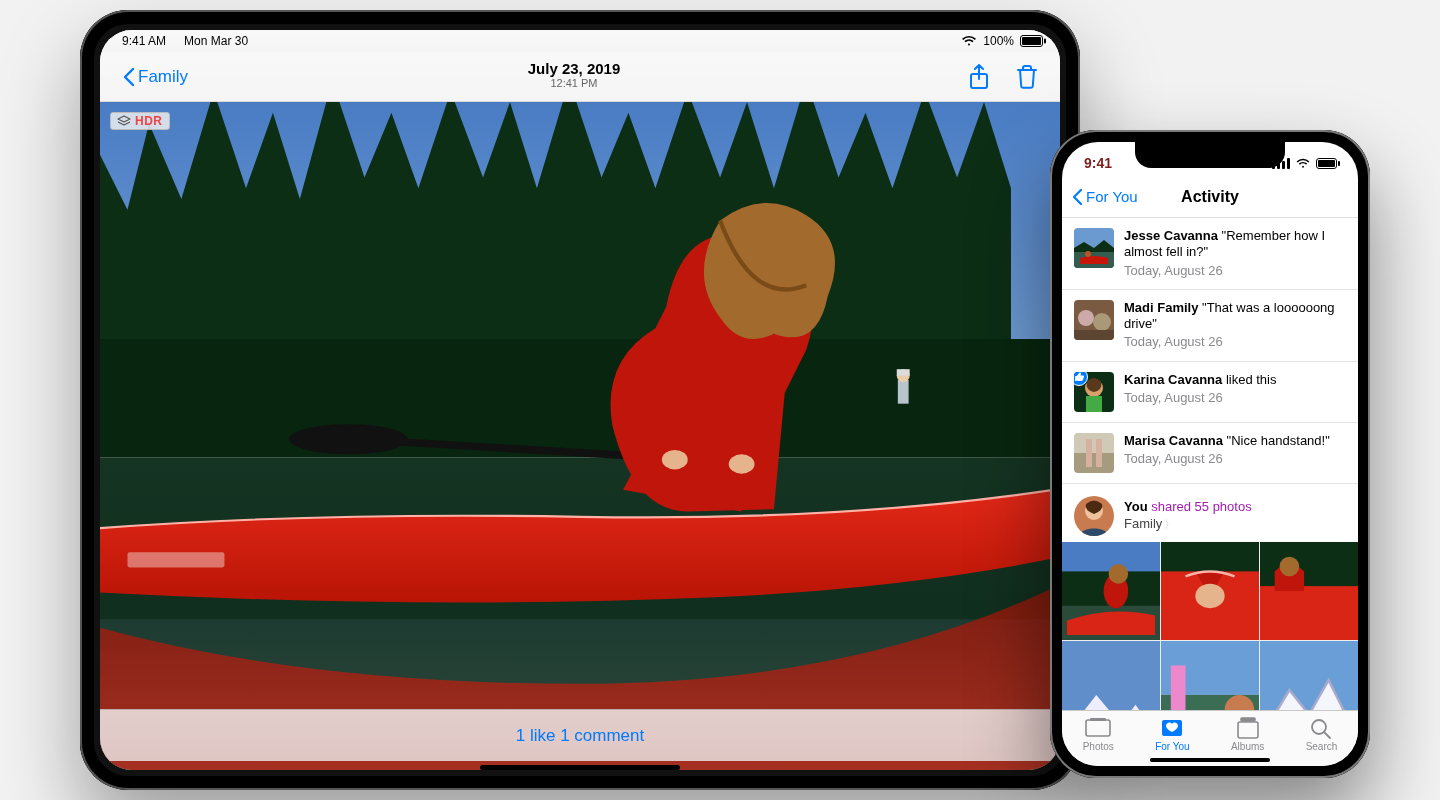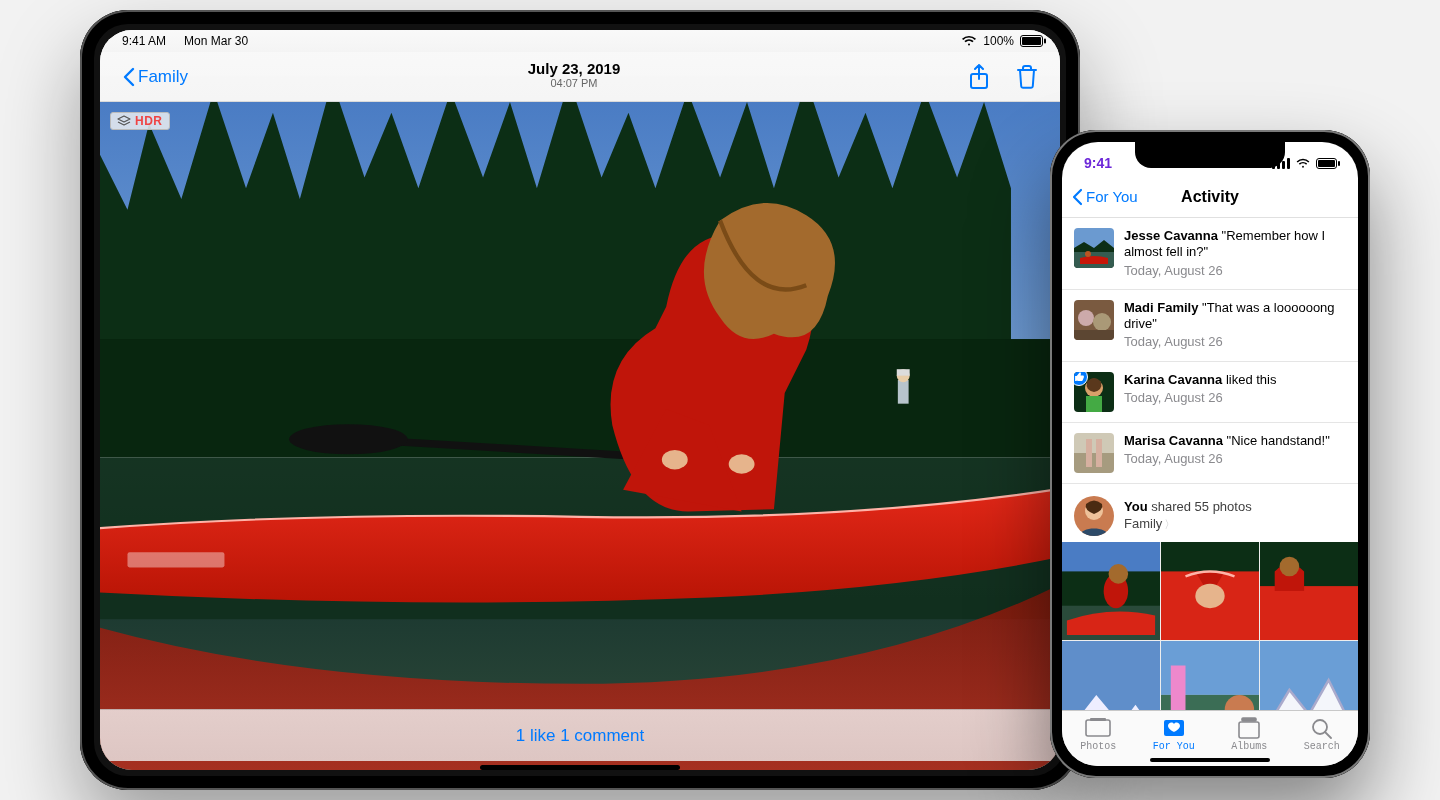--- a/index.html
+++ b/index.html
@@ -113,21 +113,21 @@
   .notch {
     position:absolute; top:0; left:50%; transform:translateX(-50%);
     width: 150px; height: 26px;
     background:#000; border-radius: 0 0 16px 16px;
     z-index: 20;
   }
   .iph-status {
     height: 34px;
     display:flex; justify-content:space-between; align-items:center;
     padding: 8px 18px 0 22px;
-    font-size:14px; font-weight:600; color:#6d28d9;
+    font-size:14px; font-weight:600; color:#7f1d1d;
   }
   .iph-status .right { display:flex; align-items:center; gap:5px; }
   .iph-nav {
     height: 42px;
     display:flex; align-items:center;
     padding: 0 10px;
     border-bottom: 0.5px solid rgba(0,0,0,.12);
     position:relative;
   }
   .iph-nav .back { display:flex; align-items:center; cursor:pointer; gap:2px; font-size:15px;}
@@ -156,41 +156,41 @@
     width:18px; height:18px; border-radius:50%;
     background:#007aff; display:flex; align-items:center; justify-content:center;
     border:1.5px solid #fff;
   }
   .share-row {
     display:flex; gap:10px; padding:12px 12px 6px; align-items:center;
     cursor:pointer;
   }
   .share-text { font-size:13px; line-height:1.25; }
   .share-text .you { font-weight:600; }
-  .share-text .muted { color:#404040; }
+  .share-text .muted { color:#a21caf; }
   .share-text .sub { color:#444; font-size:13px; }
   .chev { font-size:11px; color:#c4c4c6; margin-left:2px; }
   .grid {
     display:grid;
     grid-template-columns: repeat(3, 1fr);
     gap:1px;
     background:#eee;
   }
   .gcell { aspect-ratio:1/1; position:relative; overflow:hidden; }
   .gcell svg { width:100%; height:100%; }
 
   .tabbar {
     height:56px;
     padding-bottom:8px;
     border-top:0.5px solid rgba(0,0,0,.2);
     background: rgba(250,250,250,.92);
     display:flex; justify-content:space-around; align-items:flex-start;
     padding-top:6px;
   }
-  .tab { display:flex; flex-direction:column; align-items:center; gap:2px; font-size:10px; color:#8a8a8e; cursor:pointer;font-family:Liberation Mono, monospace;}
+  .tab { display:flex; flex-direction:column; align-items:center; gap:2px; font-size:10px; color:#8a8a8e; cursor:pointer;}
   .tab.active { color:#007aff; }
   .tab svg { display:block; }
   .iph-home {
     position:absolute; bottom:4px; left:50%; transform:translateX(-50%);
     width:120px; height:4px; border-radius:3px; background:#000;
   }
 </style>
 </head>
 <body>
 
@@ -218,21 +218,21 @@
 
     <div class="ipad-nav">
       <div class="back blue">
         <svg width="14" height="20" viewBox="0 0 14 20">
           <path d="M11 2L3 10l8 8" stroke="#007aff" stroke-width="2.4" fill="none" stroke-linecap="round" stroke-linejoin="round"></path>
         </svg>
         <span style="font-size:17px;">Family</span>
       </div>
       <div class="center">
         <div class="title">July 23, 2019</div>
-        <div class="sub">04:07 PM</div>
+        <div class="sub">12:41 PM</div>
       </div>
       <div class="actions">
         <svg width="22" height="26" viewBox="0 0 22 26">
           <path d="M11 1v14M11 1l-4 4M11 1l4 4" stroke="#007aff" stroke-width="2" fill="none" stroke-linecap="round" stroke-linejoin="round"></path>
           <rect x="3" y="10" width="16" height="14" rx="2" fill="none" stroke="#007aff" stroke-width="2"></rect>
         </svg>
         <svg width="22" height="26" viewBox="0 0 22 26">
           <path d="M2 6h18M7 6V4a2 2 0 012-2h4a2 2 0 012 2v2M4 6l1.2 16a2 2 0 002 1.8h7.6a2 2 0 002-1.8L18 6" fill="none" stroke="#007aff" stroke-width="2" stroke-linecap="round" stroke-linejoin="round"></path>
         </svg>
       </div>

